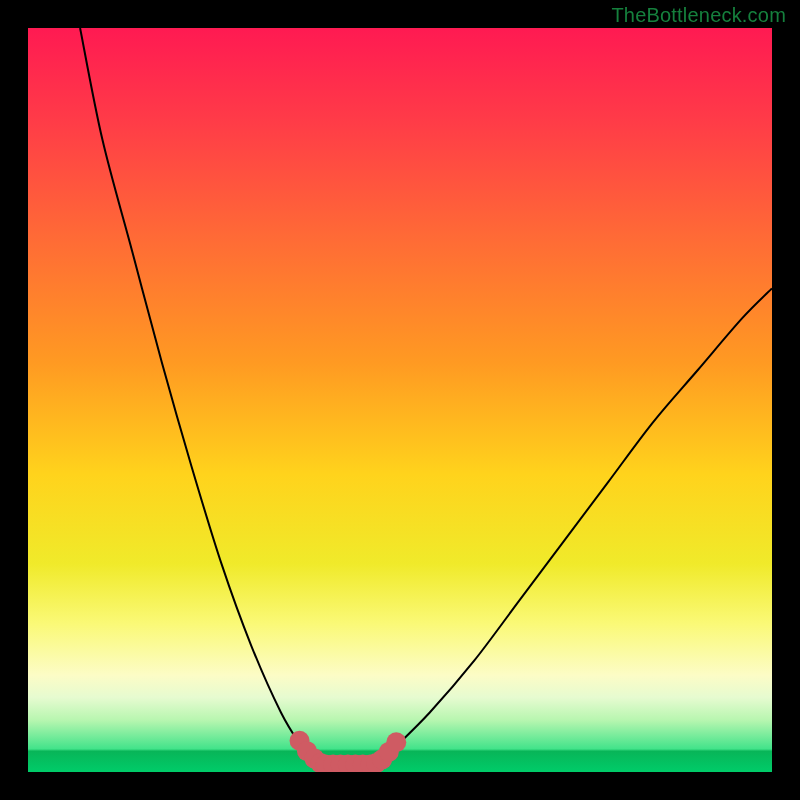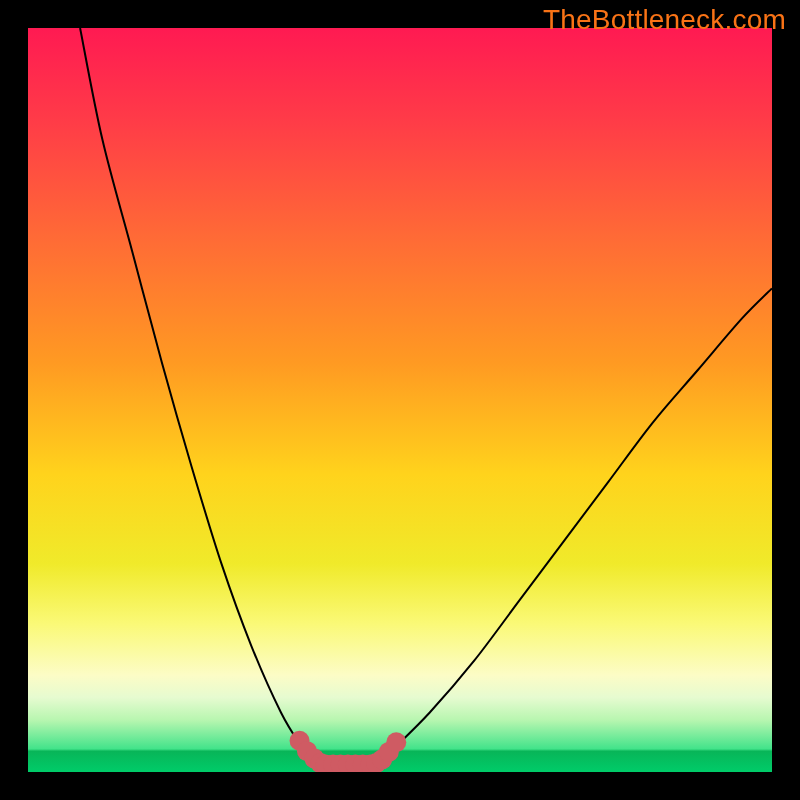--- a/index.html
+++ b/index.html
@@ -14,22 +14,22 @@
   .frame {
     position: relative;
     width: 800px;
     height: 800px;
     background: #000;
   }
   .watermark {
     position: absolute;
     top: 4px;
     right: 14px;
-    color: #f97316;
-    font-size: 28px;
+    color: #15803d;
+    font-size: 20px;
     font-weight: 500;
     letter-spacing: 0.2px;
     z-index: 5;
   }
   .plot-bg {
     position: absolute;
     left: 28px;
     top: 28px;
     width: 744px;
     height: 744px;

